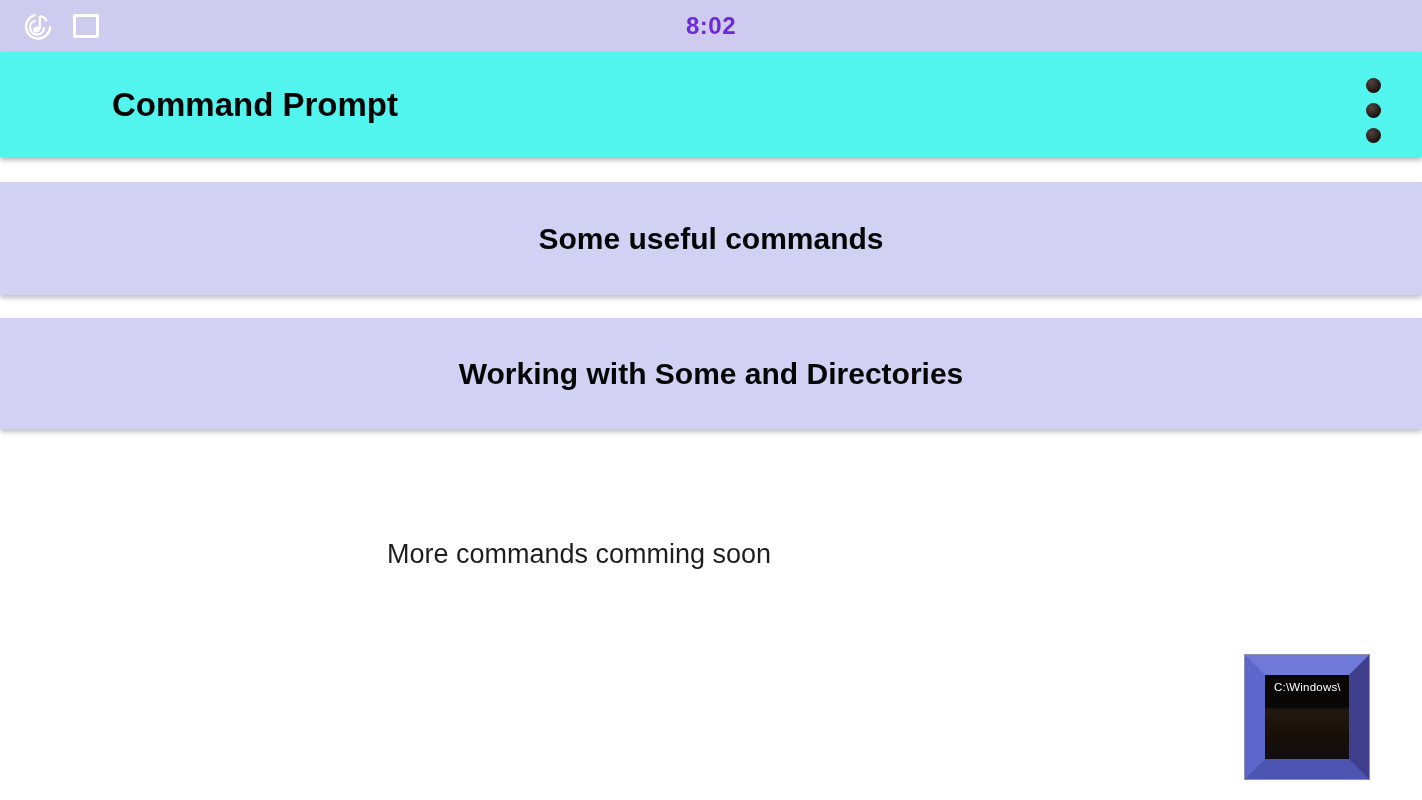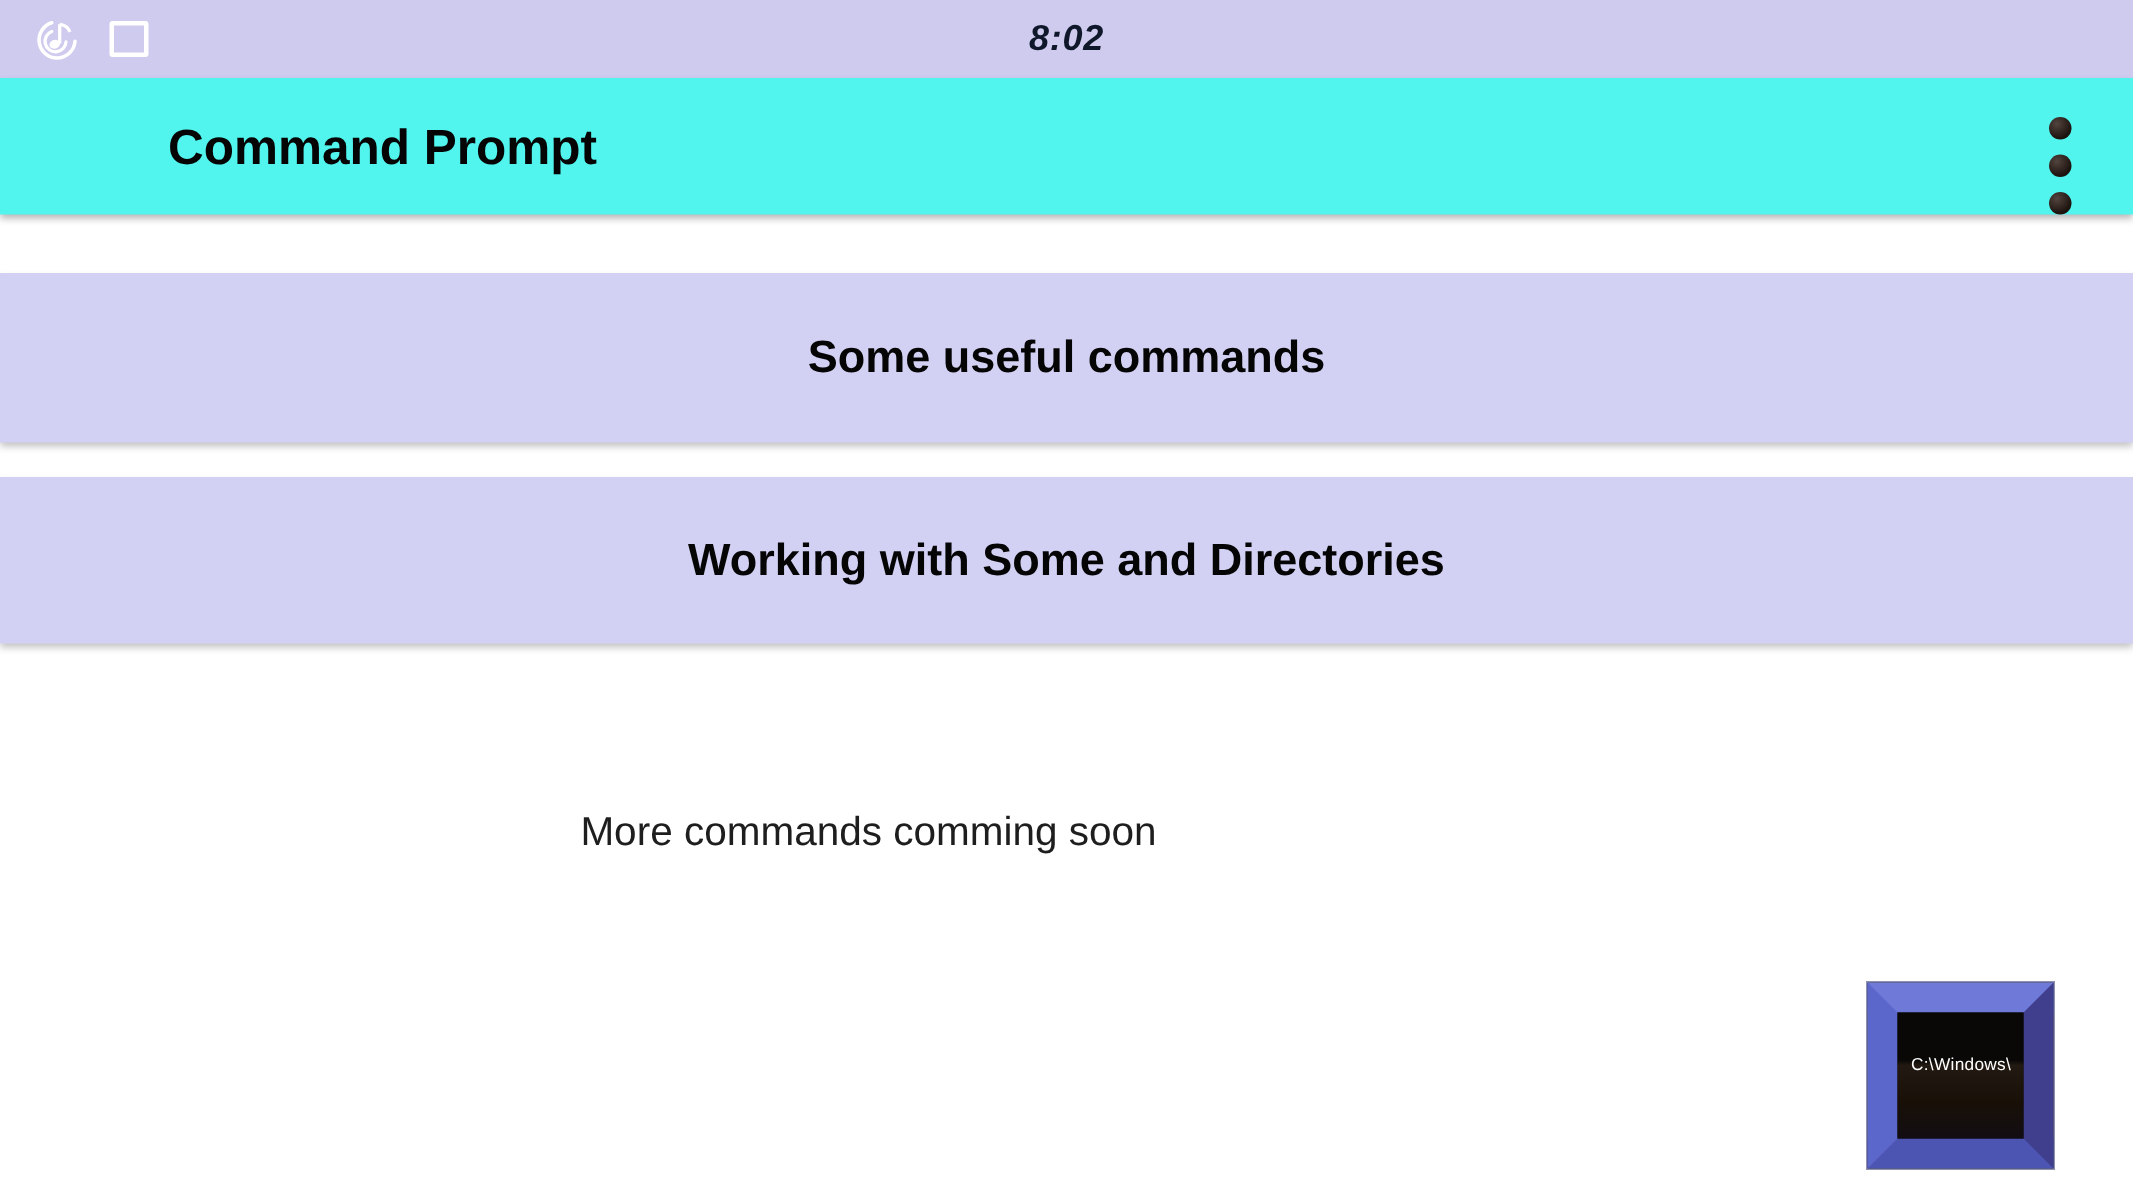--- a/index.html
+++ b/index.html
@@ -20,35 +20,35 @@
     position:absolute; left:21px; top:0; height:52px;
     display:flex; align-items:center; gap:18px;
   }
   .sb-right {
     position:absolute; right:18px; top:0; height:52px;
     display:flex; align-items:center; gap:10px;
   }
   .sb-time {
     position:absolute; left:0; right:0; top:0; height:52px;
     display:flex; align-items:center; justify-content:center;
-    color:#0f172a; font-size:24px; font-weight:bold; letter-spacing:0.5px;font-style:italic;
+    color:#6d28d9; font-size:24px; font-weight:bold; letter-spacing:0.5px;
   }
   .sb-battery-text { color:#ffffff; font-size:22px; margin-left:4px; }
 
   .icon-square {
     width:26px; height:24px; border:3.5px solid #ffffff; border-radius:2px;
   }
   .icon-vibrate { display:flex; align-items:center; gap:3px; }
   .icon-vibrate .bar-tall { width:4px; height:25px; background:#ffffff; border-radius:2px; }
   .icon-vibrate .bar-short { width:4px; height:13px; background:#ffffff; border-radius:2px; }
   .icon-vibrate .bar-center { width:11px; height:14px; background:#ffffff; border-radius:3px; }
 
   
   .app-bar {
-    position:absolute; top:52px; left:0; width:1422px; height:91px;
+    position:absolute; top:52px; left:0; width:1422px; height:105px;
     background:#51f5ee;
     box-shadow:0 3px 5px rgba(0,0,0,0.30);
     display:flex; align-items:center;
     z-index:5;
   }
   .app-title {
     margin-left:112px;
     font-size:33px; font-weight:bold; color:#050505;
   }
   .overflow-menu {
@@ -98,21 +98,21 @@
   .thumb-frame::before {
     content:""; display:block; width:84px; height:84px; margin:-20px 0 0 -20px;
     
   }
   .thumb-screen {
     position:absolute; left:20px; top:20px; width:84px; height:84px;
     background:linear-gradient(180deg, #0a0807 0%, #0a0807 38%, #221a12 42%, #181007 72%, #120d13 100%);
     overflow:hidden;
   }
   .thumb-screen .screen-text {
-    margin:29px 0 0 9px;
+    margin:6px 0 0 9px;
     color:#ffffff; font-size:11.5px; letter-spacing:0.2px;
     font-family:"Liberation Sans", sans-serif;
     white-space:nowrap;
   }
 </style>
 </head>
 <body>
 
 <div class="status-bar">
   <div class="sb-left">

